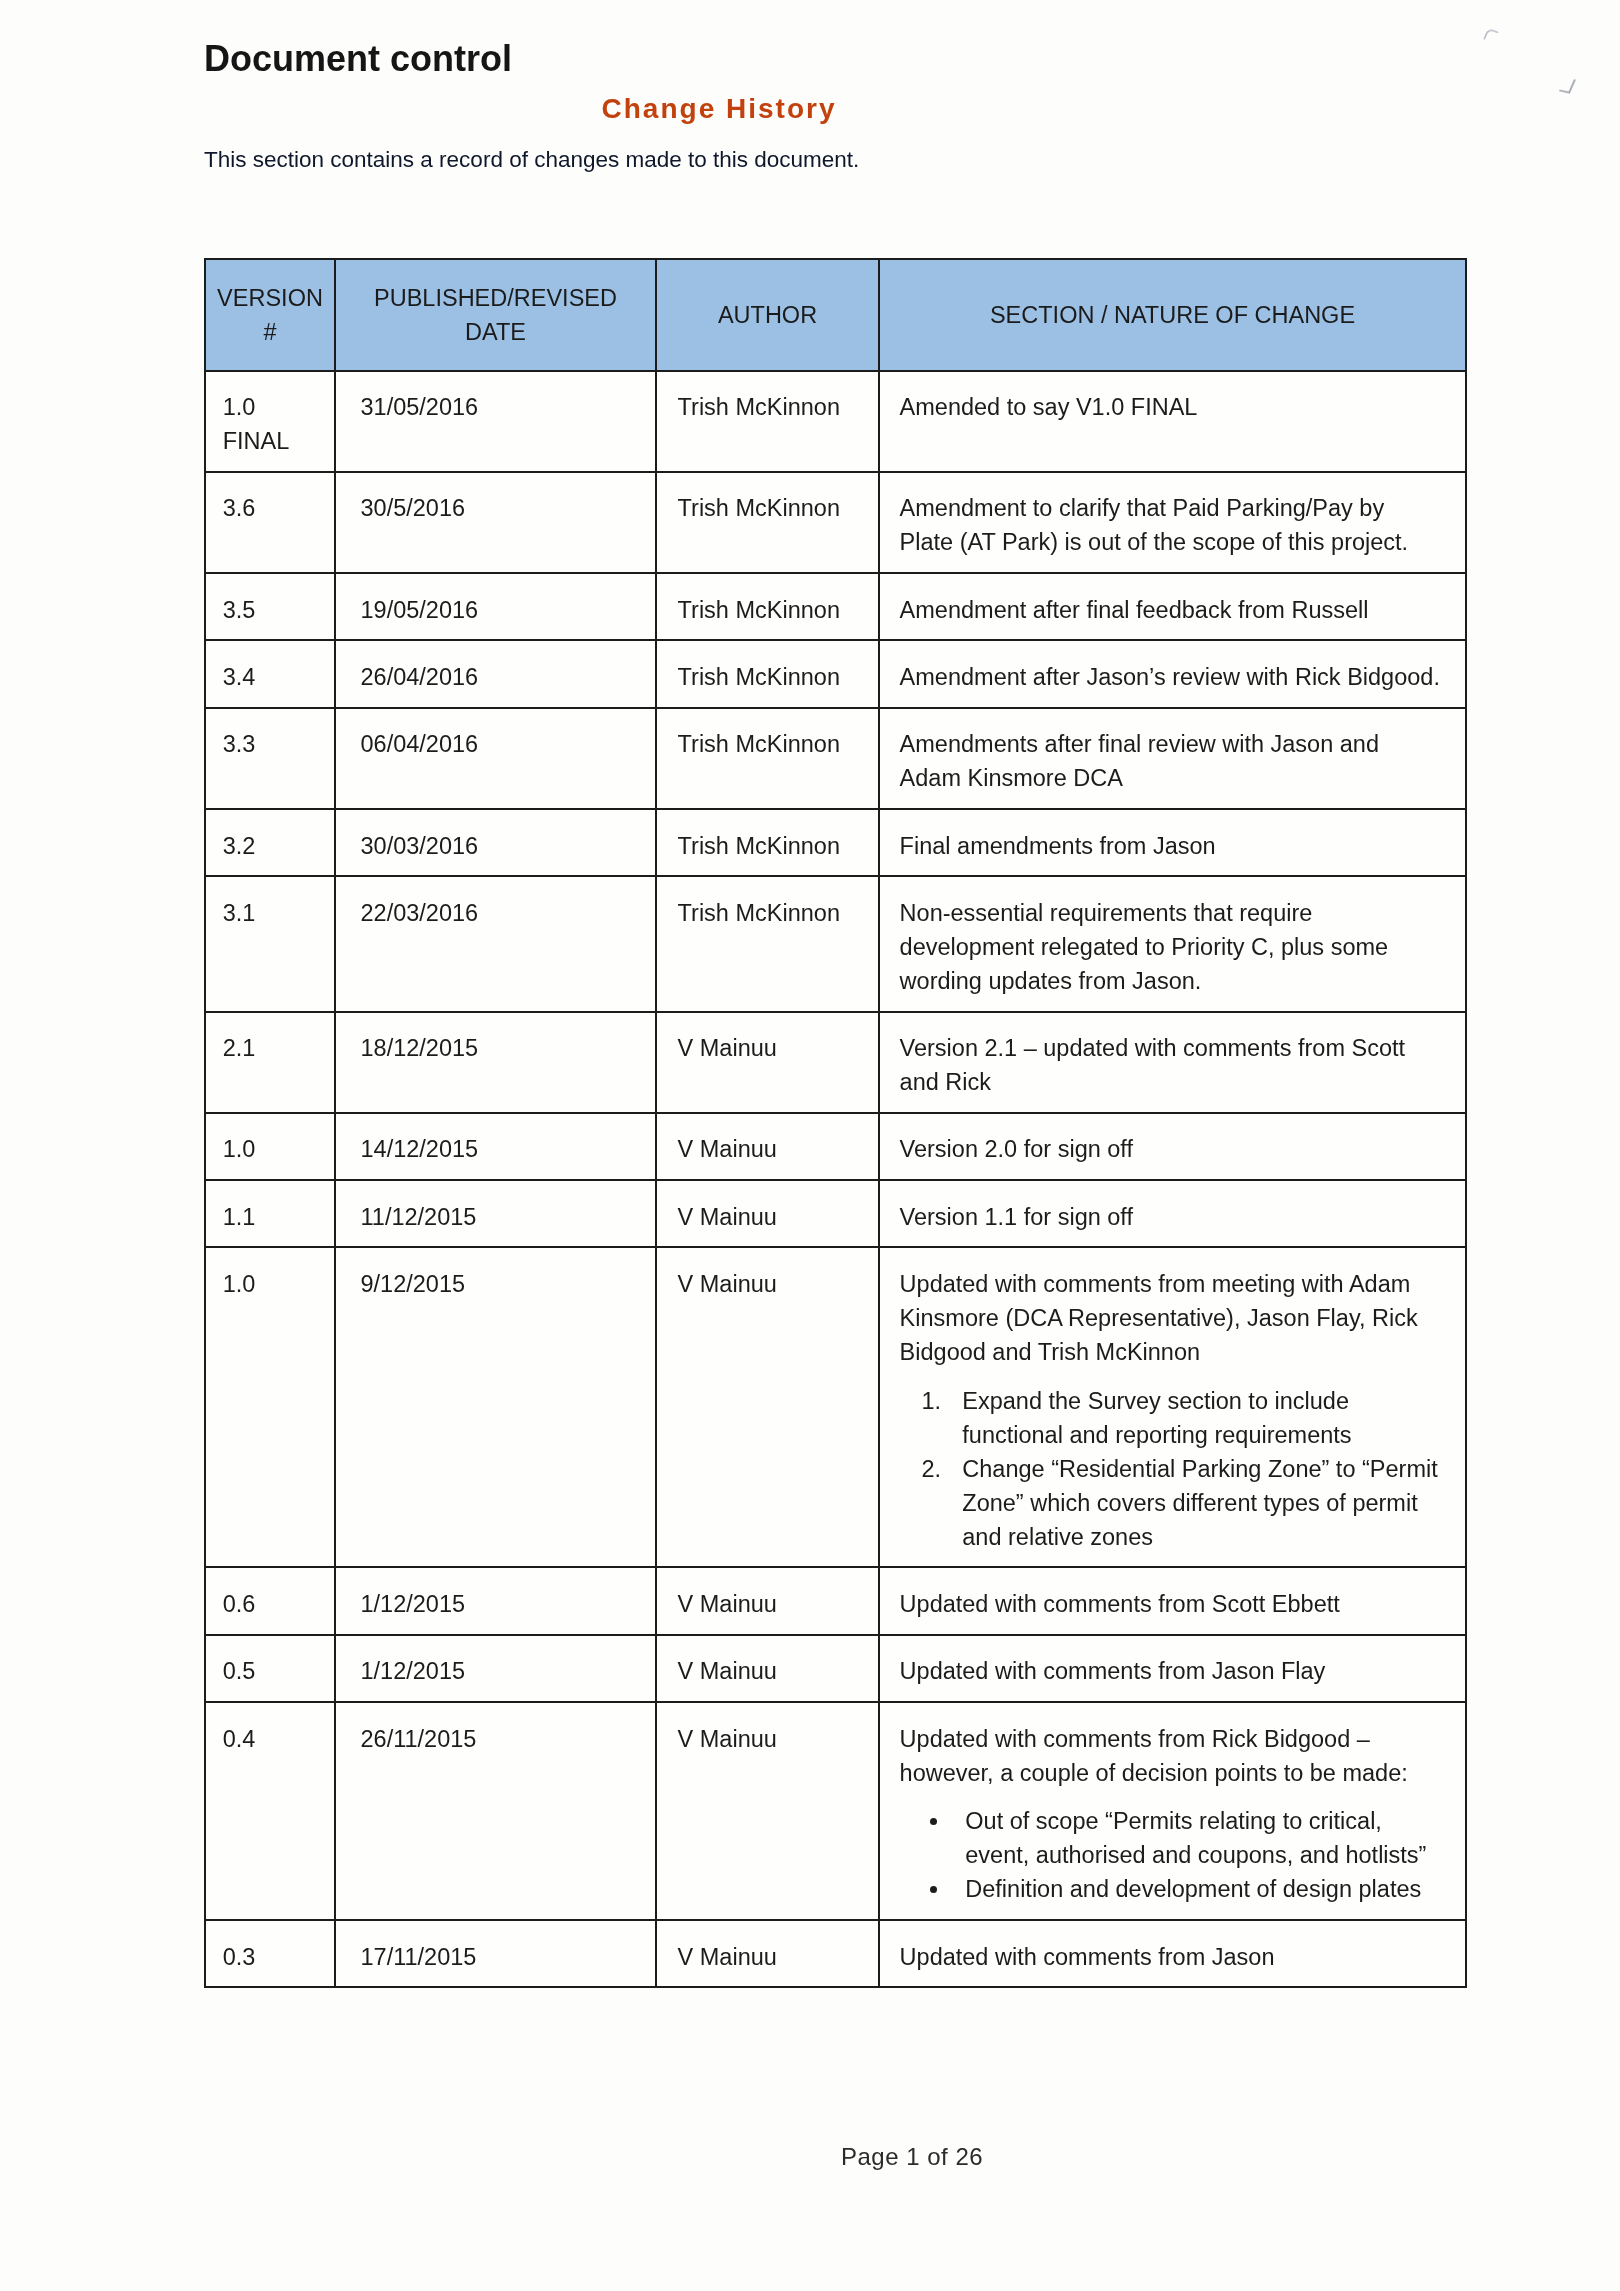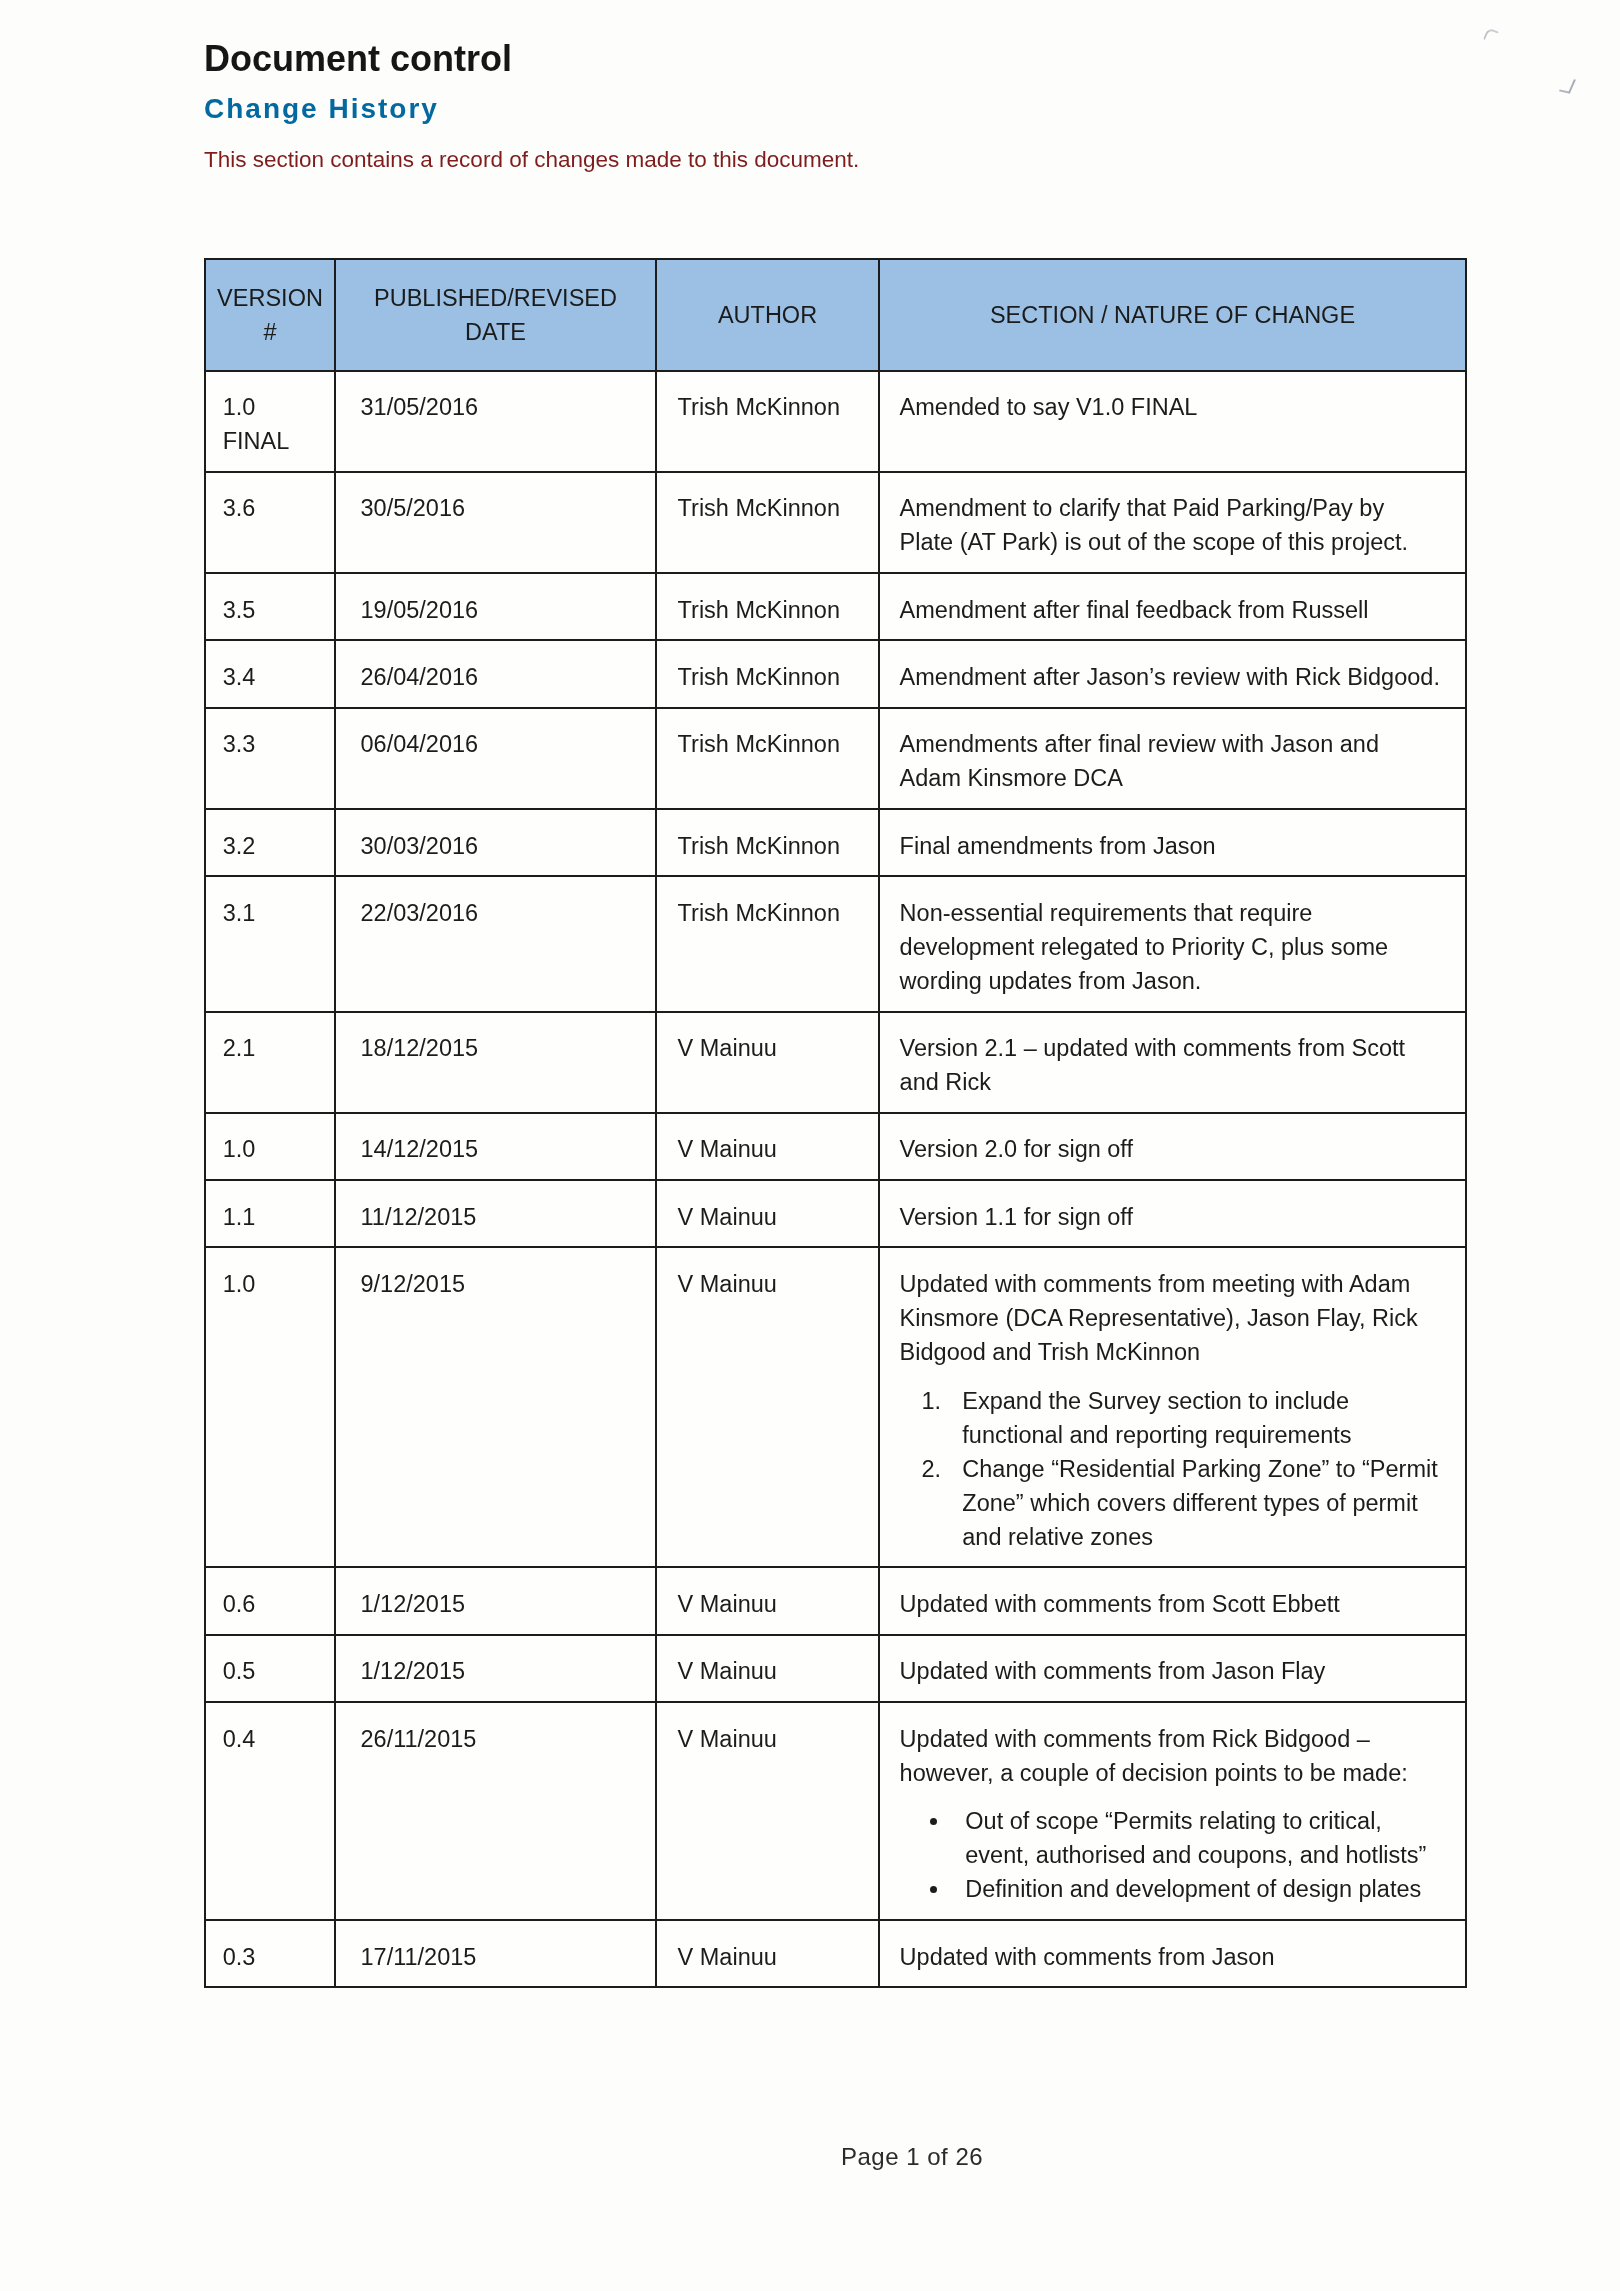--- a/index.html
+++ b/index.html
@@ -22,27 +22,28 @@
     line-height:39px;
     font-weight:700;
     color:#161616;
   }
   h2.section-heading{
     margin:15.7px 0 0 0;
     font-size:28px;
     line-height:29px;
     font-weight:700;
     letter-spacing:2px;
-    color:#0369a1;
+    color:#c2410c;
+    text-align:center;
   }
   p.intro{
     margin:23.5px 0 0 0;
     font-size:22.5px;
     line-height:27.4px;
-    color:#7f1d1d;
+    color:#0f172a;
   }
   table.doc-table{
     margin-top:84px;
     width:1261px;
     table-layout:fixed;
     border-collapse:collapse;
     border:2.9px solid #1c1c1c;
   }
   col.c0{width:130px;}
   col.c1{width:321px;}

